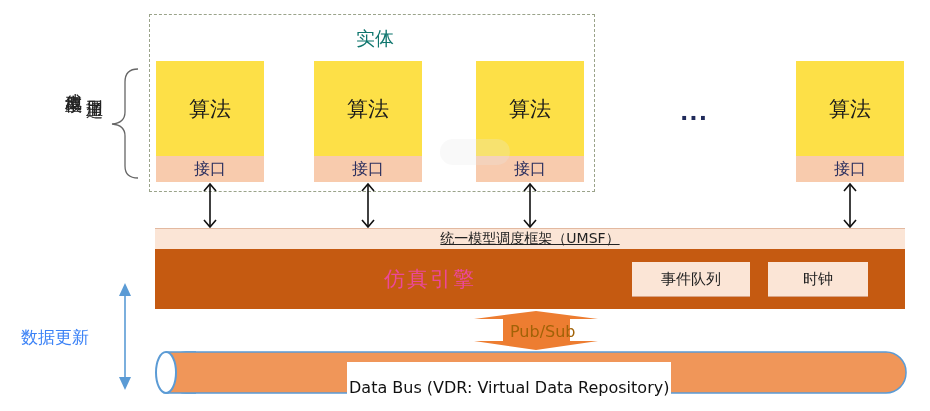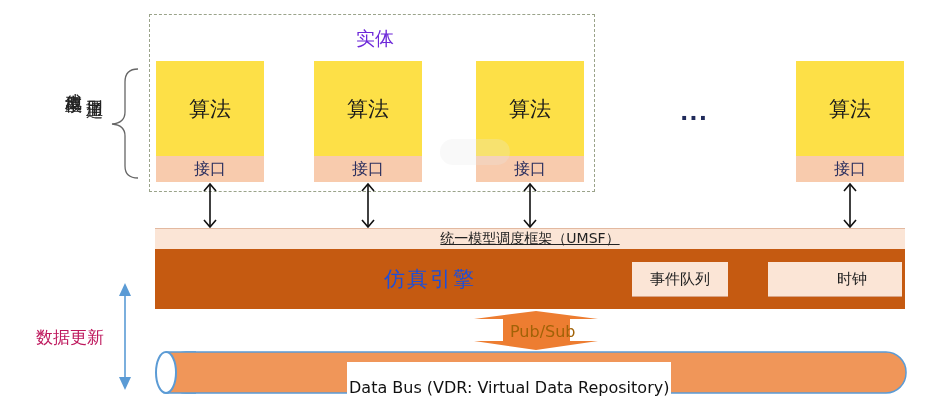--- a/index.html
+++ b/index.html
@@ -2,38 +2,38 @@
 <html><head>
   <meta charset="utf-8">
   <style>
     html, body { margin:0; padding:0; background:#ffffff; }
     body { width:930px; height:411px; position:relative; overflow:hidden;
            font-family:"DejaVu Sans", "Liberation Sans", sans-serif; }
     .abs { position:absolute; }
     .entity-frame { left:149px; top:14px; width:446px; height:178px;
       border:1.5px dashed #9aa38a; box-sizing:border-box; }
     .entity-title { left:330px; top:26px; width:90px; text-align:center;
-      font-size:19px; color:#6d28d9; }
+      font-size:19px; color:#0f766e; }
     .algo { width:108px; height:95px; background:#fde047; top:61px;
       display:flex; align-items:center; justify-content:center;
       font-size:21px; color:#1a1a1a; }
     .iface { width:108px; height:26px; background:#F8CBAD; top:156px;
       display:flex; align-items:center; justify-content:center;
       font-size:16px; color:#2b2f5e;text-align:right; }
     .ellipsis { left:680px; top:100px; font-size:22px; color:#1f2a5a; font-weight:bold; letter-spacing:1px; }
     .framework { left:155px; top:228px; width:750px; height:21px;
       background:#FBE5D6; border-top:1px solid #e3b9a0;
       display:flex; align-items:center; justify-content:center;
       font-size:14px; color:#222; box-sizing:border-box;text-decoration:underline; }
     .engine { left:155px; top:249px; width:750px; height:60px; background:#C55A11; }
-    .engine-title { left:384px; top:265px; font-size:21px; color:#1d4ed8; letter-spacing:2px; }
+    .engine-title { left:384px; top:265px; font-size:21px; color:#ec4899; letter-spacing:2px; }
     .engine-box { top:262px; height:34px; background:#FBE5D6;
       display:flex; align-items:center; justify-content:center;
       font-size:15px; color:#222; border-bottom:1px solid #d9a486; }
-    .data-update { left:36px; top:326px; font-size:17px; color:#be185d; }
+    .data-update { left:21px; top:326px; font-size:17px; color:#3b82f6; }
     .bus-text { left:347px; top:362px; background:#ffffff; padding:16px 2px;
       font-family:"DejaVu Sans", "Liberation Sans", sans-serif; font-size:16px; color:#111; }
     .pubsub-label { left:510px; top:322px; font-size:16px; color:#a16207; }
     .side-label { font-size:17px; color:#222; writing-mode:vertical-rl; text-orientation:upright; letter-spacing:-1px; line-height:1; }
     .zoom-pill { left:440px; top:139px; width:70px; height:26px; border-radius:13px;
       background:rgba(230,230,230,0.25); }
     svg { position:absolute; left:0; top:0; overflow:visible; }
   </style>
 </head>
 <body>
@@ -99,20 +99,20 @@
 
 <div class="abs algo" style="left:796px;">算法</div>
 <div class="abs iface" style="left:796px;">接口</div>
 
 <div class="abs zoom-pill"></div>
 
 <div class="abs framework">统一模型调度框架（UMSF）</div>
 
 <div class="abs engine"></div>
 <div class="abs engine-title">仿真引擎</div>
-<div class="abs engine-box" style="left:632px; width:96px;">事件队列</div>
-<div class="abs engine-box" style="left:768px; width:100px;padding-left:34px;">时钟</div>
+<div class="abs engine-box" style="left:632px; width:118px;">事件队列</div>
+<div class="abs engine-box" style="left:768px; width:100px;">时钟</div>
 
 <div class="abs data-update">数据更新</div>
 
 <div class="abs pubsub-label">Pub/Sub</div>
 
 <div class="abs bus-text">Data Bus (VDR: Virtual Data Repository)</div>
 
 </body></html>

